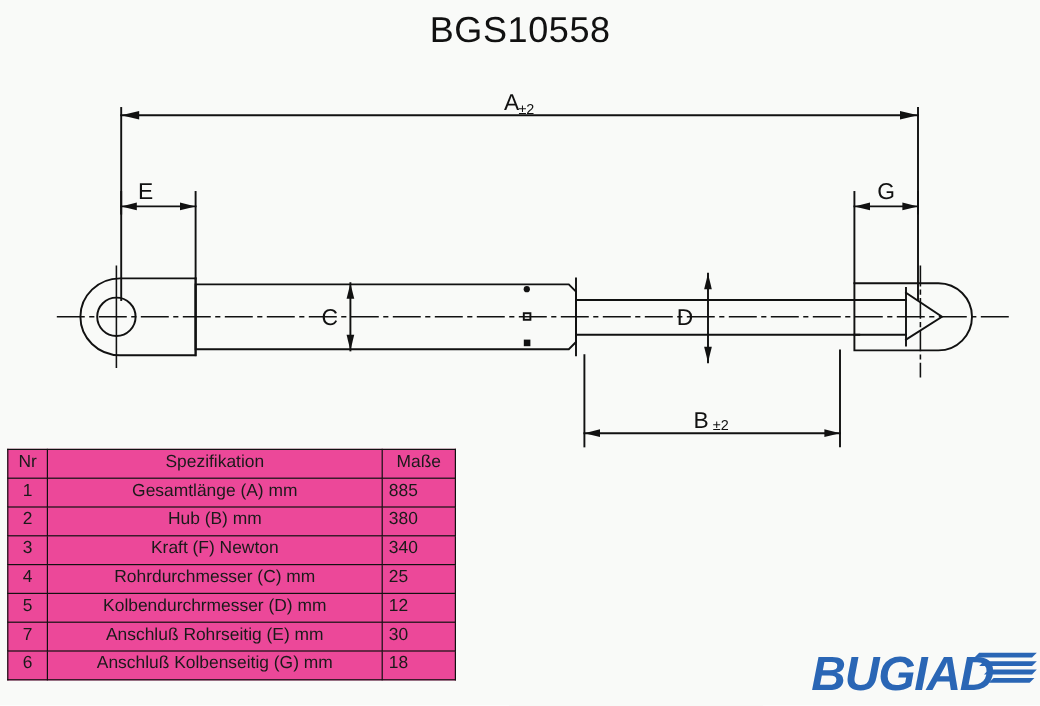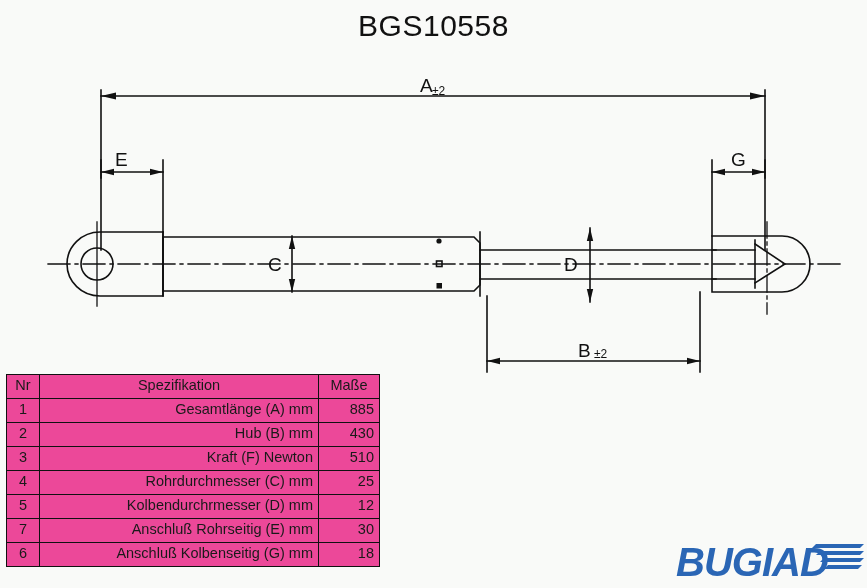--- a/index.html
+++ b/index.html
@@ -53,25 +53,25 @@
     font-weight: 400;
     line-height: 1.05;
     height: 18px;
   }
   #spec-table .c-nr {
     width: 22px;
     text-align: center;
   }
   #spec-table .c-spec {
     width: 268px;
-    text-align: right;
+    text-align: center;
   }
   #spec-table .c-val {
     width: 50px;
-    text-align: right;
+    text-align: left;
   }
   #spec-table thead .c-spec,
   #spec-table thead .c-val,
   #spec-table thead .c-nr {
     text-align: center;
   }
 
   
   #logo {
     position: absolute;
@@ -199,26 +199,26 @@
     </thead>
     <tbody>
       <tr>
         <td class="c-nr">1</td>
         <td class="c-spec">Gesamtlänge (A) mm</td>
         <td class="c-val">885</td>
       </tr>
       <tr>
         <td class="c-nr">2</td>
         <td class="c-spec">Hub (B)  mm</td>
-        <td class="c-val">430</td>
+        <td class="c-val">380</td>
       </tr>
       <tr>
         <td class="c-nr">3</td>
         <td class="c-spec">Kraft (F) Newton</td>
-        <td class="c-val">510</td>
+        <td class="c-val">340</td>
       </tr>
       <tr>
         <td class="c-nr">4</td>
         <td class="c-spec">Rohrdurchmesser (C) mm</td>
         <td class="c-val">25</td>
       </tr>
       <tr>
         <td class="c-nr">5</td>
         <td class="c-spec">Kolbendurchrmesser (D) mm</td>
         <td class="c-val">12</td>

